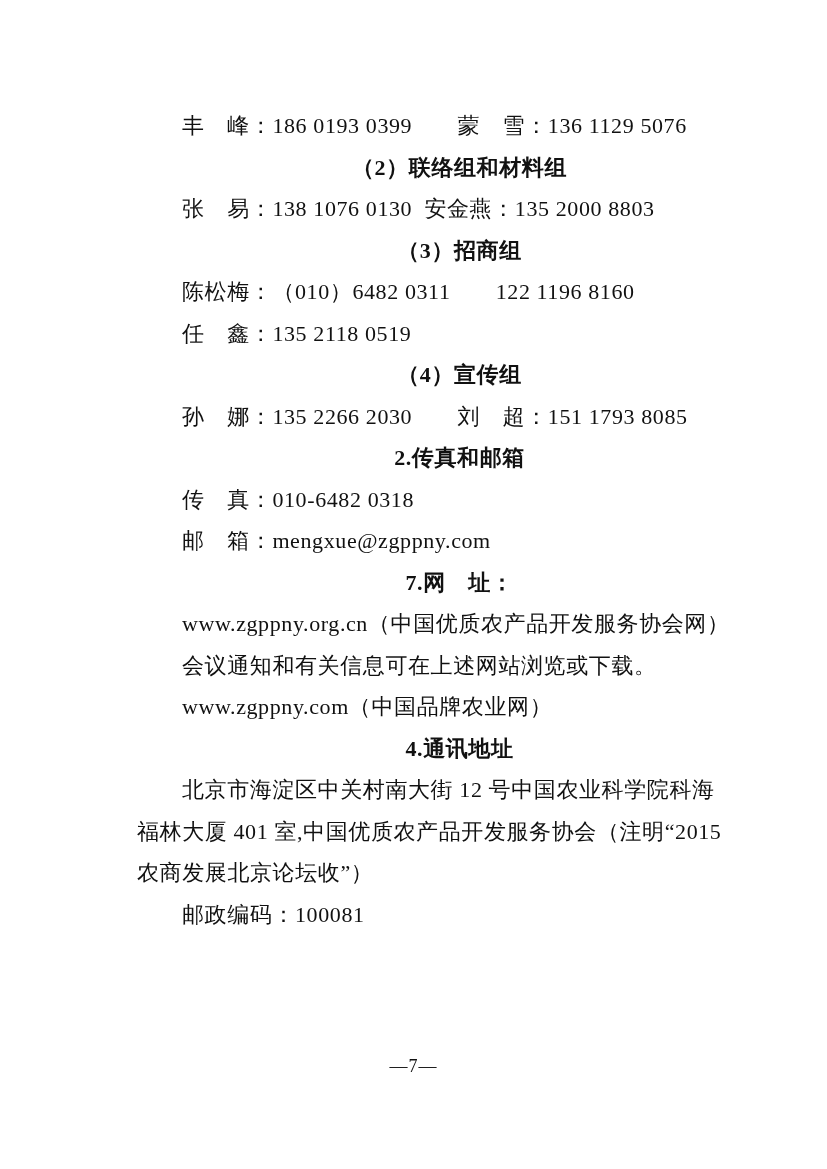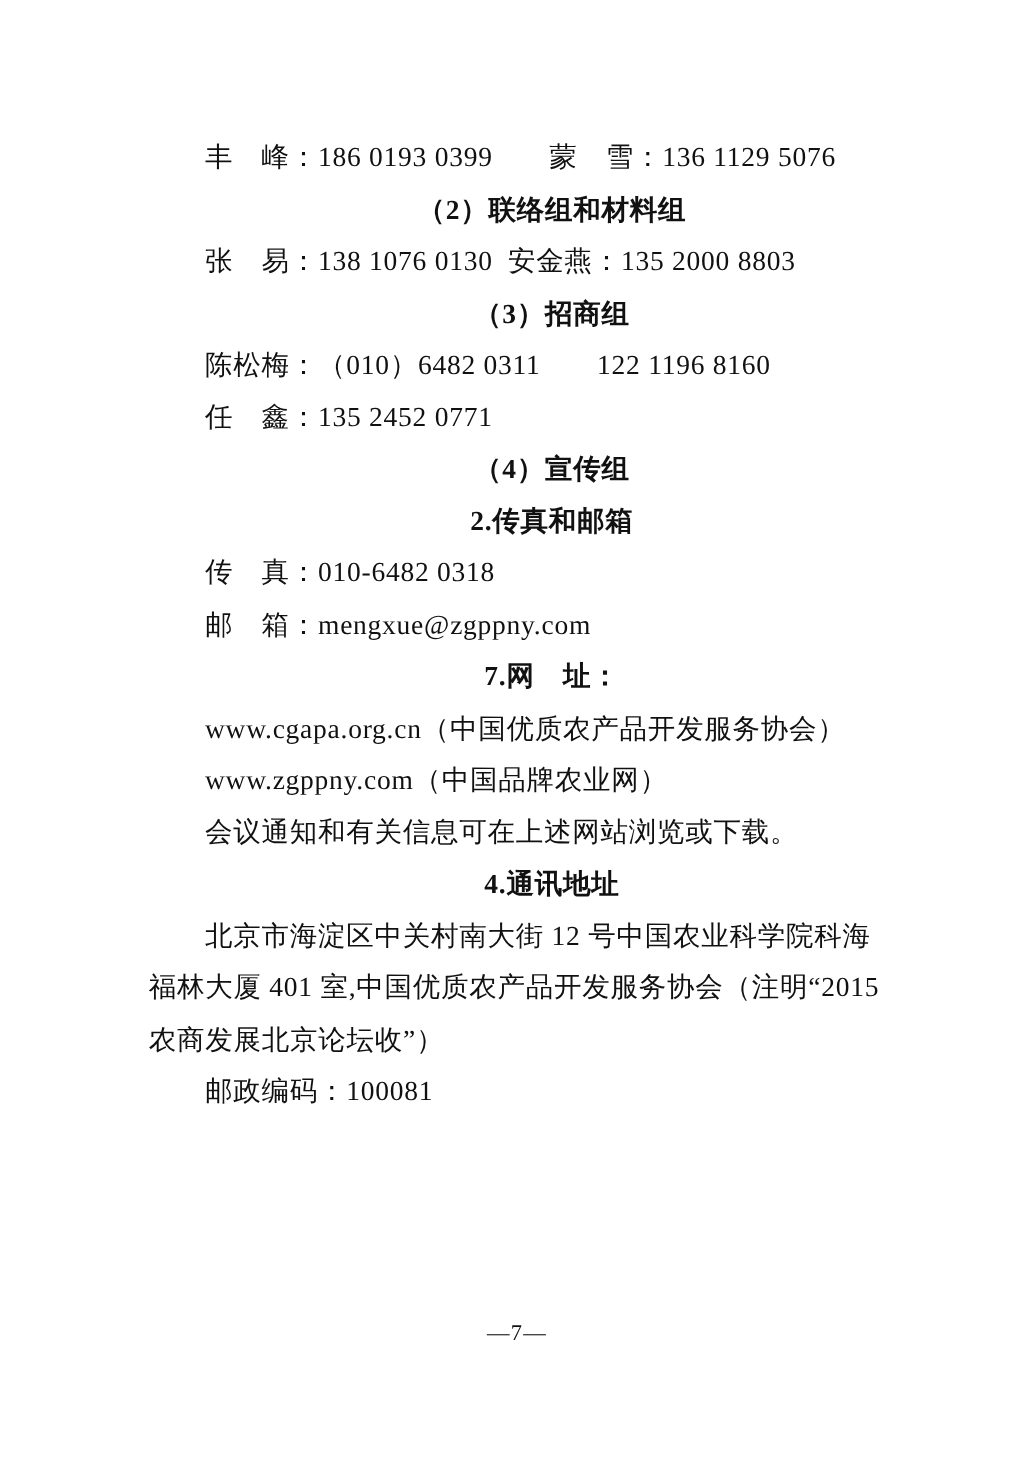--- a/index.html
+++ b/index.html
@@ -7,21 +7,21 @@
     width: 827px;
     height: 1169px;
     position: relative;
     overflow: hidden;
     background: #ffffff;
     color: #111111;
     font-family: "Liberation Serif", "DejaVu Serif", serif;
   }
   .content {
     position: absolute;
-    left: 119px;
+    left: 137px;
     top: 105px;
     width: 600px;
   }
   .line {
     font-size: 22px;
     line-height: 41.5px;
     letter-spacing: 0.6px;
     white-space: pre;
   }
   .line.indent { padding-left: 45px; }
@@ -41,29 +41,30 @@
 </head>
 <body>
 
 <div class="page">
   <div class="content">
       <div class="line indent">丰　峰：186 0193 0399　　蒙　雪：136 1129 5076</div>
       <div class="line bold indent">（2）联络组和材料组</div>
       <div class="line indent">张　易：138 1076 0130  安金燕：135 2000 8803</div>
       <div class="line bold indent">（3）招商组</div>
       <div class="line indent">陈松梅：（010）6482 0311　　122 1196 8160</div>
-      <div class="line indent">任　鑫：135 2452 0771</div>
+      <div class="line indent">任　鑫：135 2118 0519</div>
       <div class="line bold indent">（4）宣传组</div>
+      <div class="line indent">孙　娜：135 2266 2030　　刘　超：151 1793 8085</div>
       <div class="line bold indent">2.传真和邮箱</div>
       <div class="line indent">传　真：010-6482 0318</div>
       <div class="line indent">邮　箱：mengxue@zgppny.com</div>
       <div class="line bold indent">7.网　址：</div>
-      <div class="line indent">www.cgapa.org.cn（中国优质农产品开发服务协会）</div>
+      <div class="line indent">www.zgppny.org.cn（中国优质农产品开发服务协会网）</div>
+      <div class="line indent">会议通知和有关信息可在上述网站浏览或下载。</div>
       <div class="line indent">www.zgppny.com（中国品牌农业网）</div>
-      <div class="line indent">会议通知和有关信息可在上述网站浏览或下载。</div>
       <div class="line bold indent">4.通讯地址</div>
       <div class="line indent">北京市海淀区中关村南大街 12 号中国农业科学院科海</div>
       <div class="line">福林大厦 401 室,中国优质农产品开发服务协会（注明“2015</div>
       <div class="line">农商发展北京论坛收”）</div>
       <div class="line indent">邮政编码：100081</div>
     </div>
   <div class="footer">
     <span class="pagenum">—7—</span>
   </div>
 </div>

